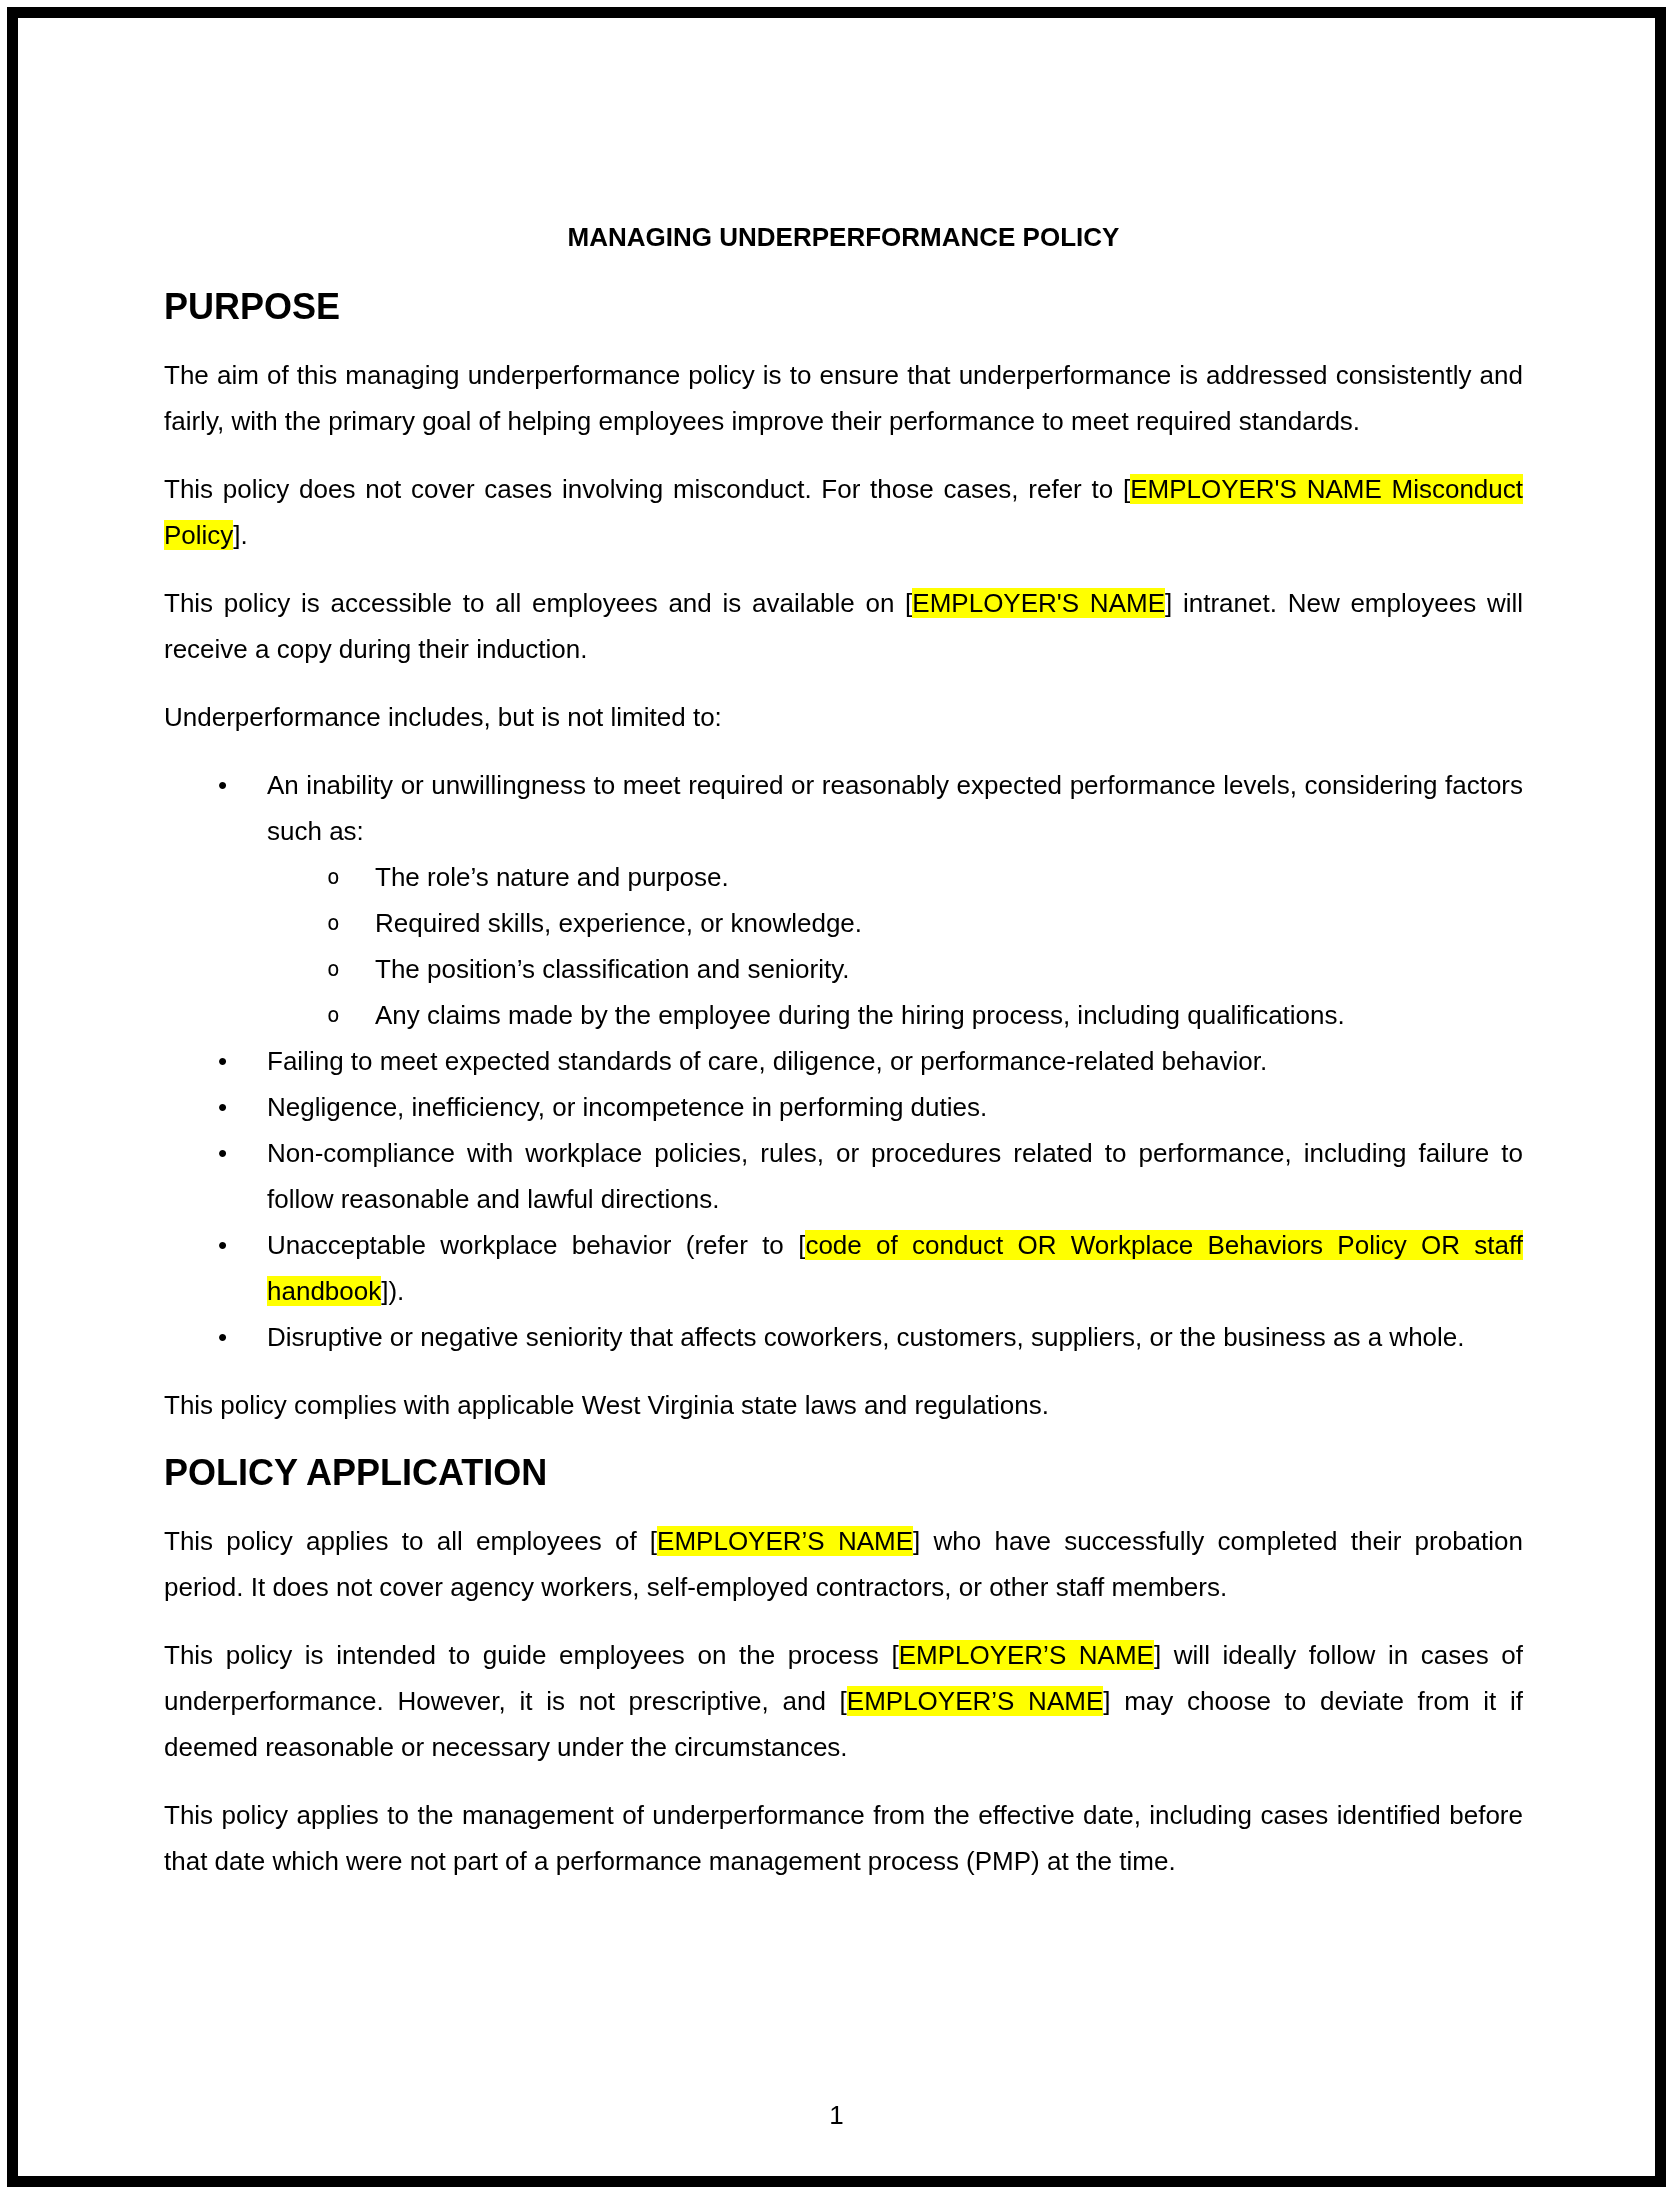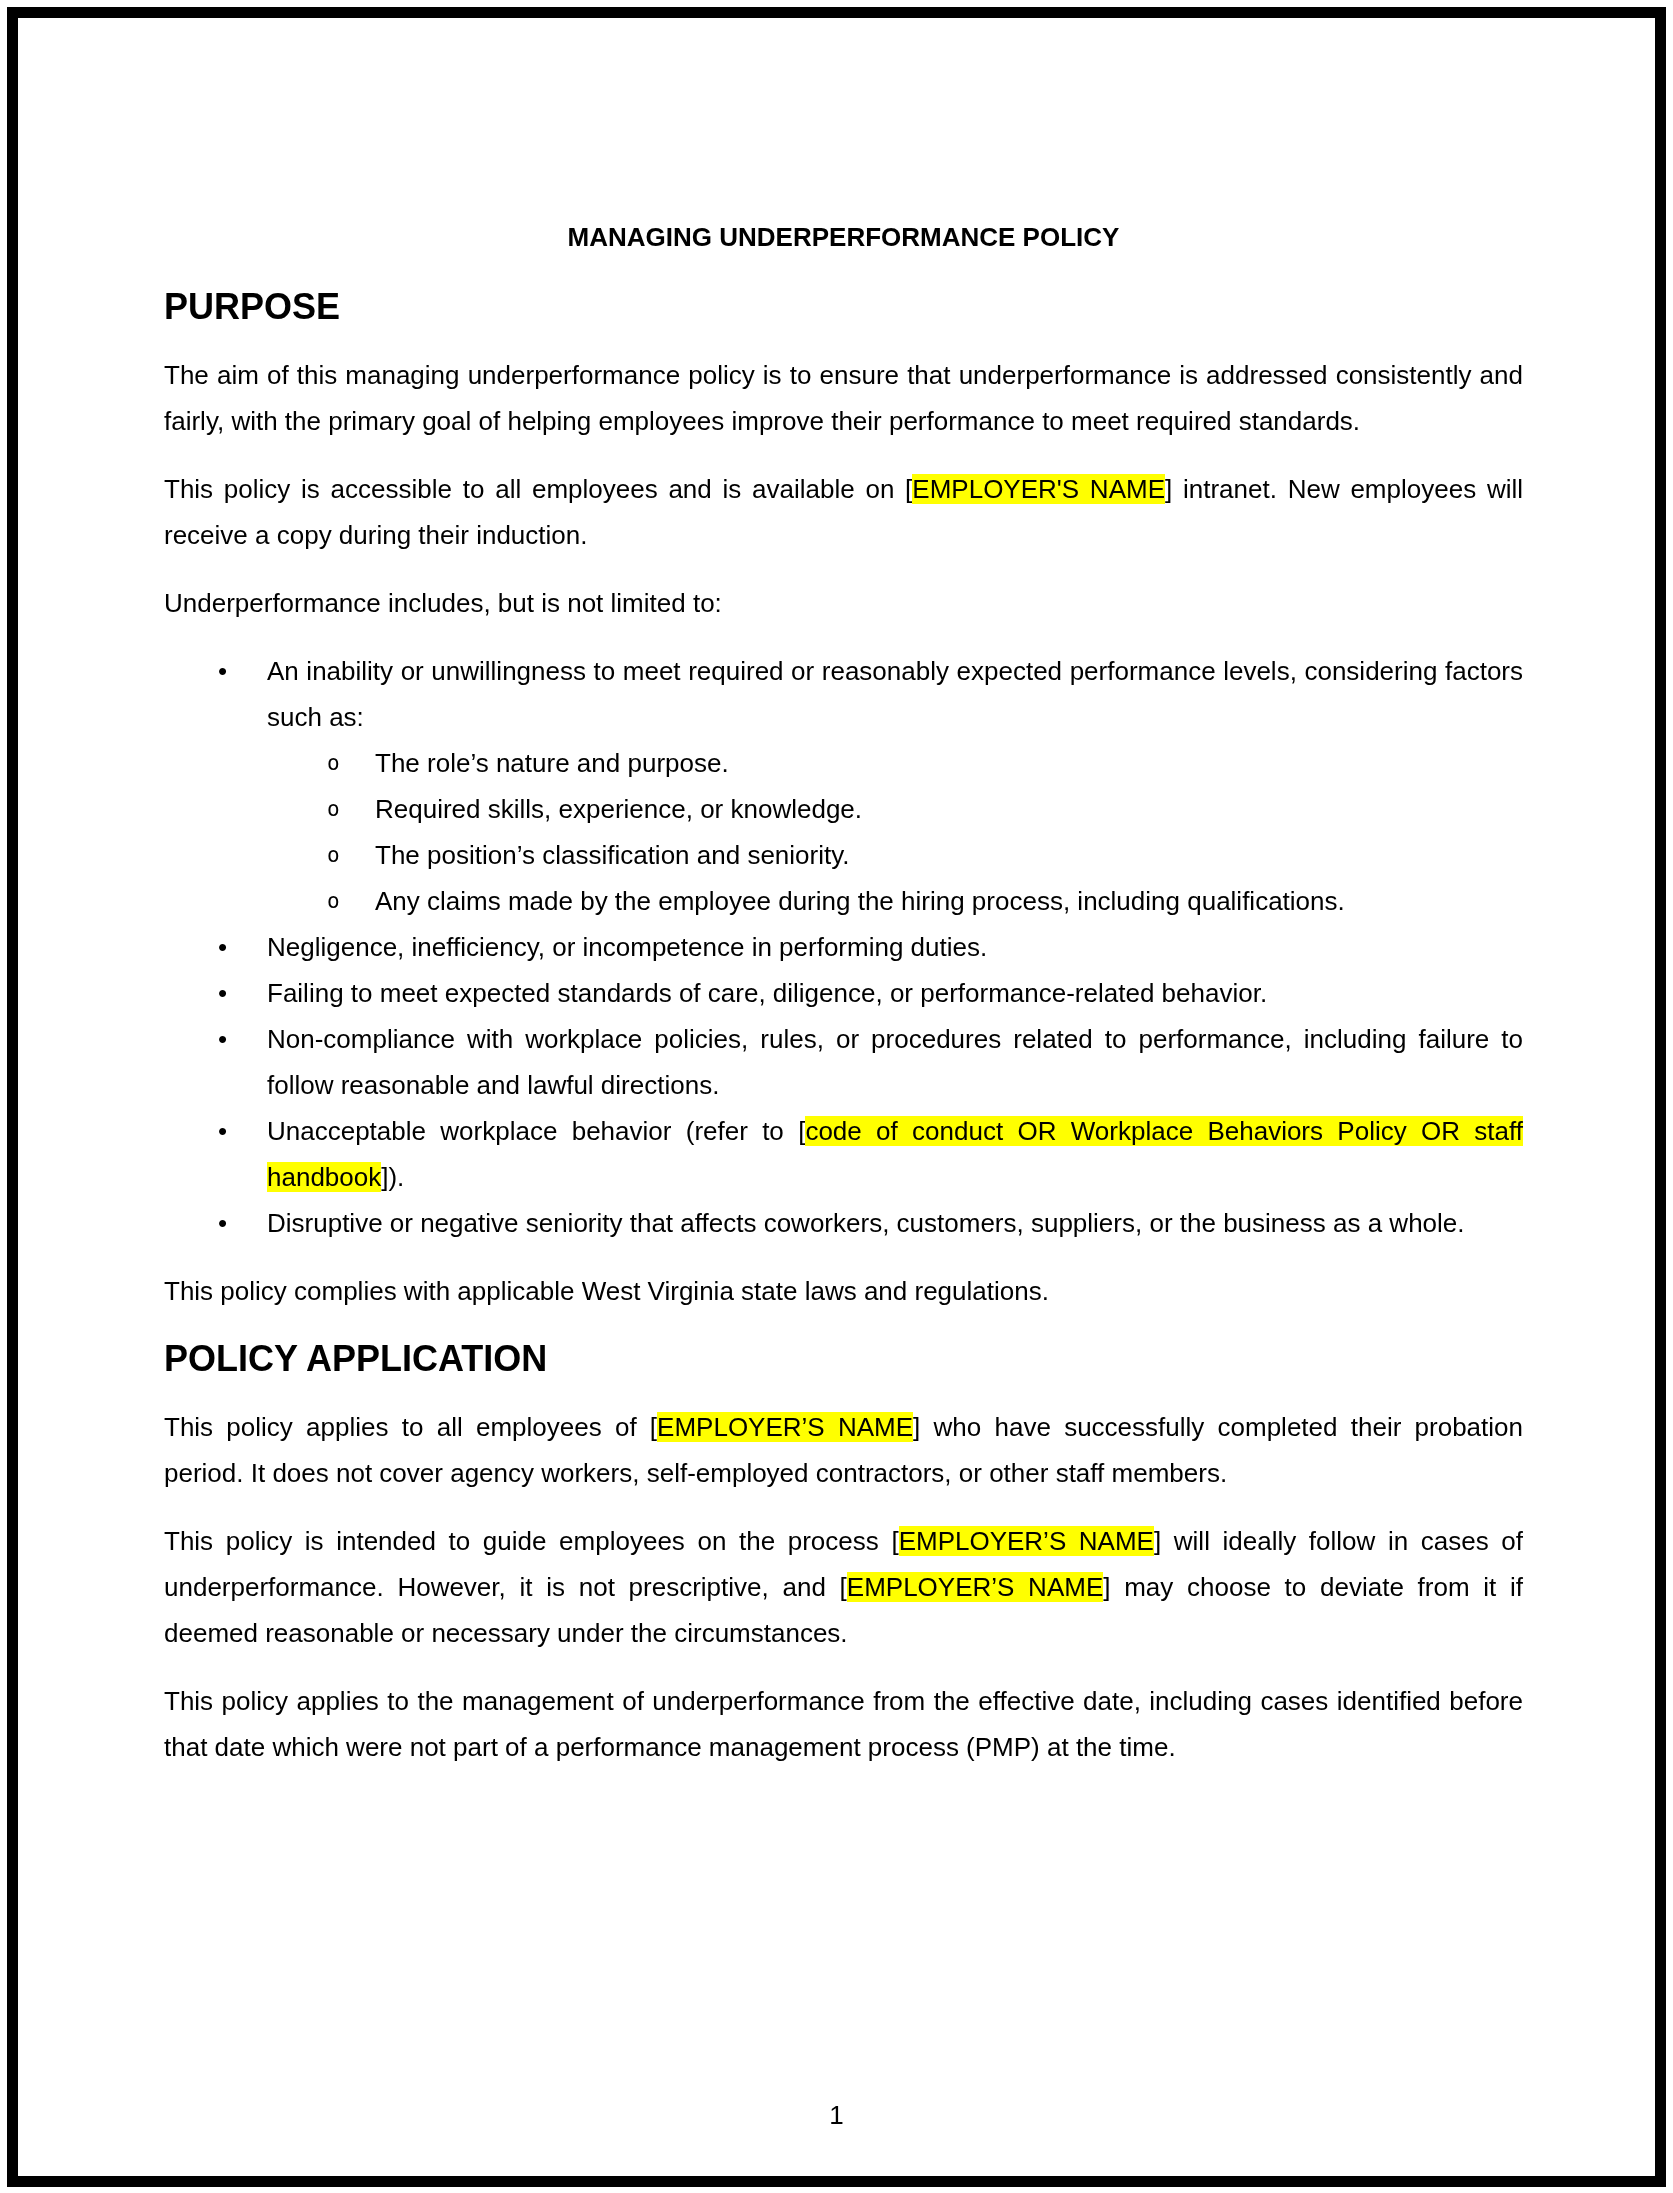--- a/index.html
+++ b/index.html
@@ -96,33 +96,34 @@
   <div class="frame"></div>
 
   <div class="content">
 
     <div class="title">MANAGING UNDERPERFORMANCE POLICY</div>
 
     <div class="heading">PURPOSE</div>
 
     <p><span>The aim of this managing underperformance policy is to ensure that underperformance is addressed consistently and fairly, with the primary goal of helping employees improve their performance to meet required standards.</span></p>
 
+    <p><span>This policy does not cover cases involving misconduct. For those cases, refer to [</span><span class="hl">EMPLOYER'S NAME Misconduct Policy</span><span>].</span></p>
 
     <p><span>This policy is accessible to all employees and is available on [</span><span class="hl">EMPLOYER'S NAME</span><span>] intranet. New employees will receive a copy during their induction.</span></p>
 
     <p><span>Underperformance includes, but is not limited to:</span></p>
 
     <ul class="doc-list">
       <li class="l1"><span>An inability or unwillingness to meet required or reasonably expected performance levels, considering factors such as:</span></li>
       <li class="l2"><span>The role’s nature and purpose.</span></li>
       <li class="l2"><span>Required skills, experience, or knowledge.</span></li>
       <li class="l2"><span>The position’s classification and seniority.</span></li>
       <li class="l2"><span>Any claims made by the employee during the hiring process, including qualifications.</span></li>
+      <li class="l1"><span>Failing to meet expected standards of care, diligence, or performance-related behavior.</span></li>
       <li class="l1"><span>Negligence, inefficiency, or incompetence in performing duties.</span></li>
-      <li class="l1"><span>Failing to meet expected standards of care, diligence, or performance-related behavior.</span></li>
       <li class="l1"><span>Non-compliance with workplace policies, rules, or procedures related to performance, including failure to follow reasonable and lawful directions.</span></li>
       <li class="l1"><span>Unacceptable workplace behavior (refer to [</span><span class="hl">code of conduct OR Workplace Behaviors Policy OR staff handbook</span><span>]).</span></li>
       <li class="l1"><span>Disruptive or negative seniority that affects coworkers, customers, suppliers, or the business as a whole.</span></li>
     </ul>
 
 
     <p><span>This policy complies with applicable West Virginia state laws and regulations.</span></p>
 
     <div class="heading">POLICY APPLICATION</div>
 

